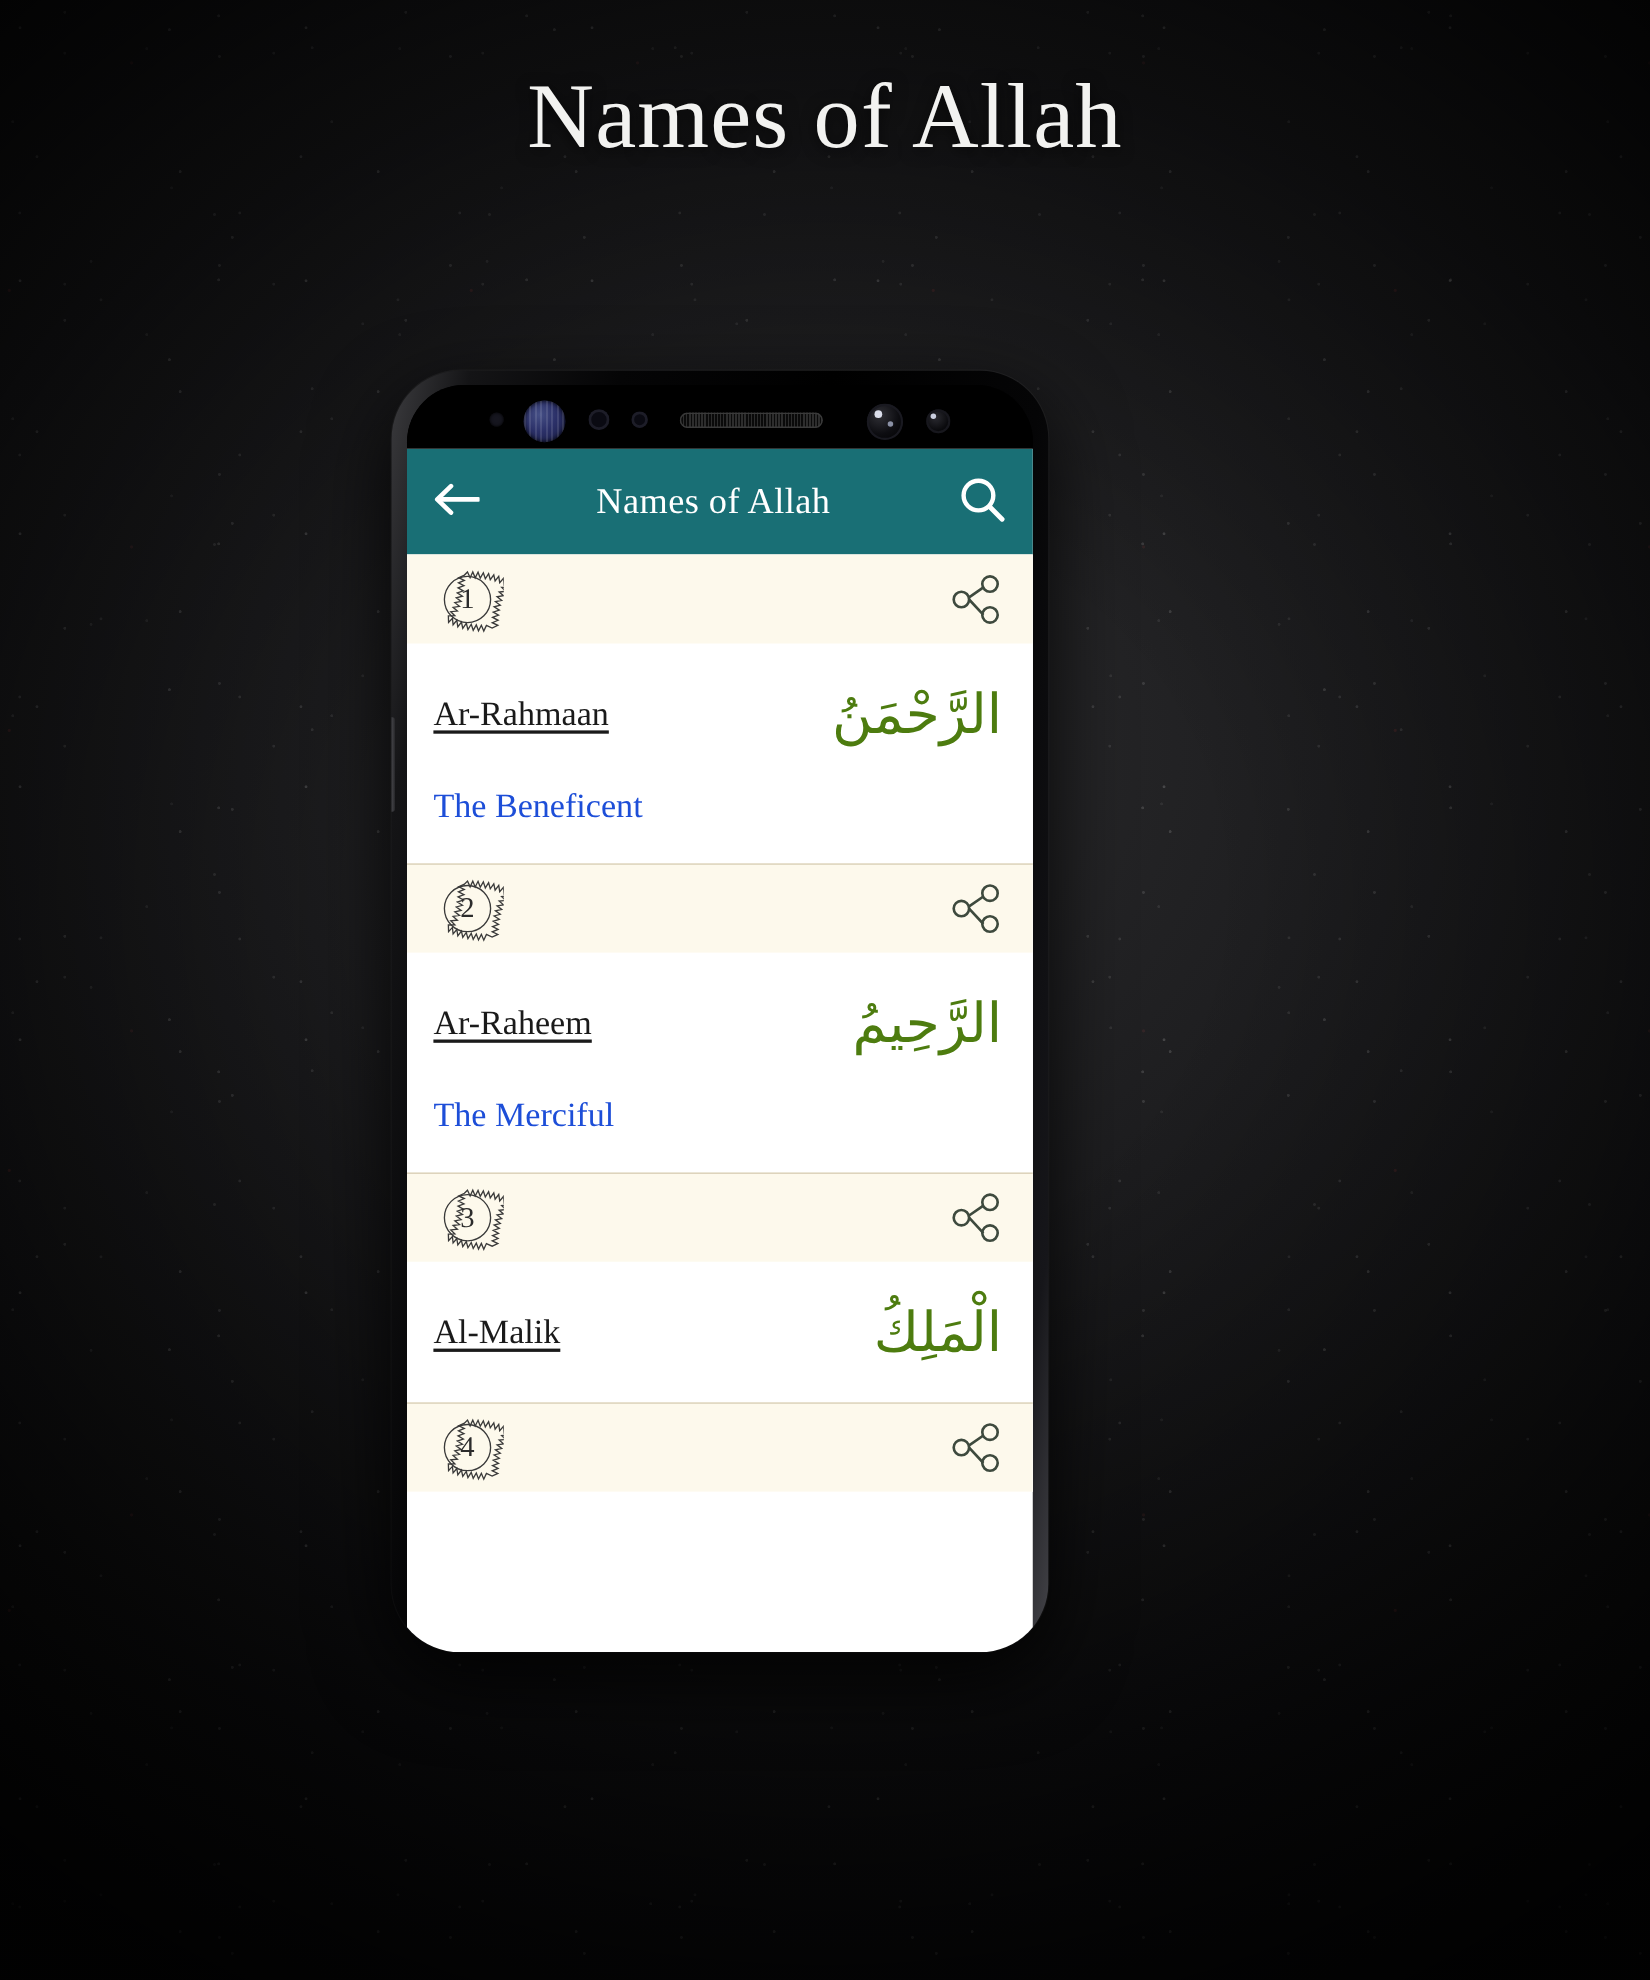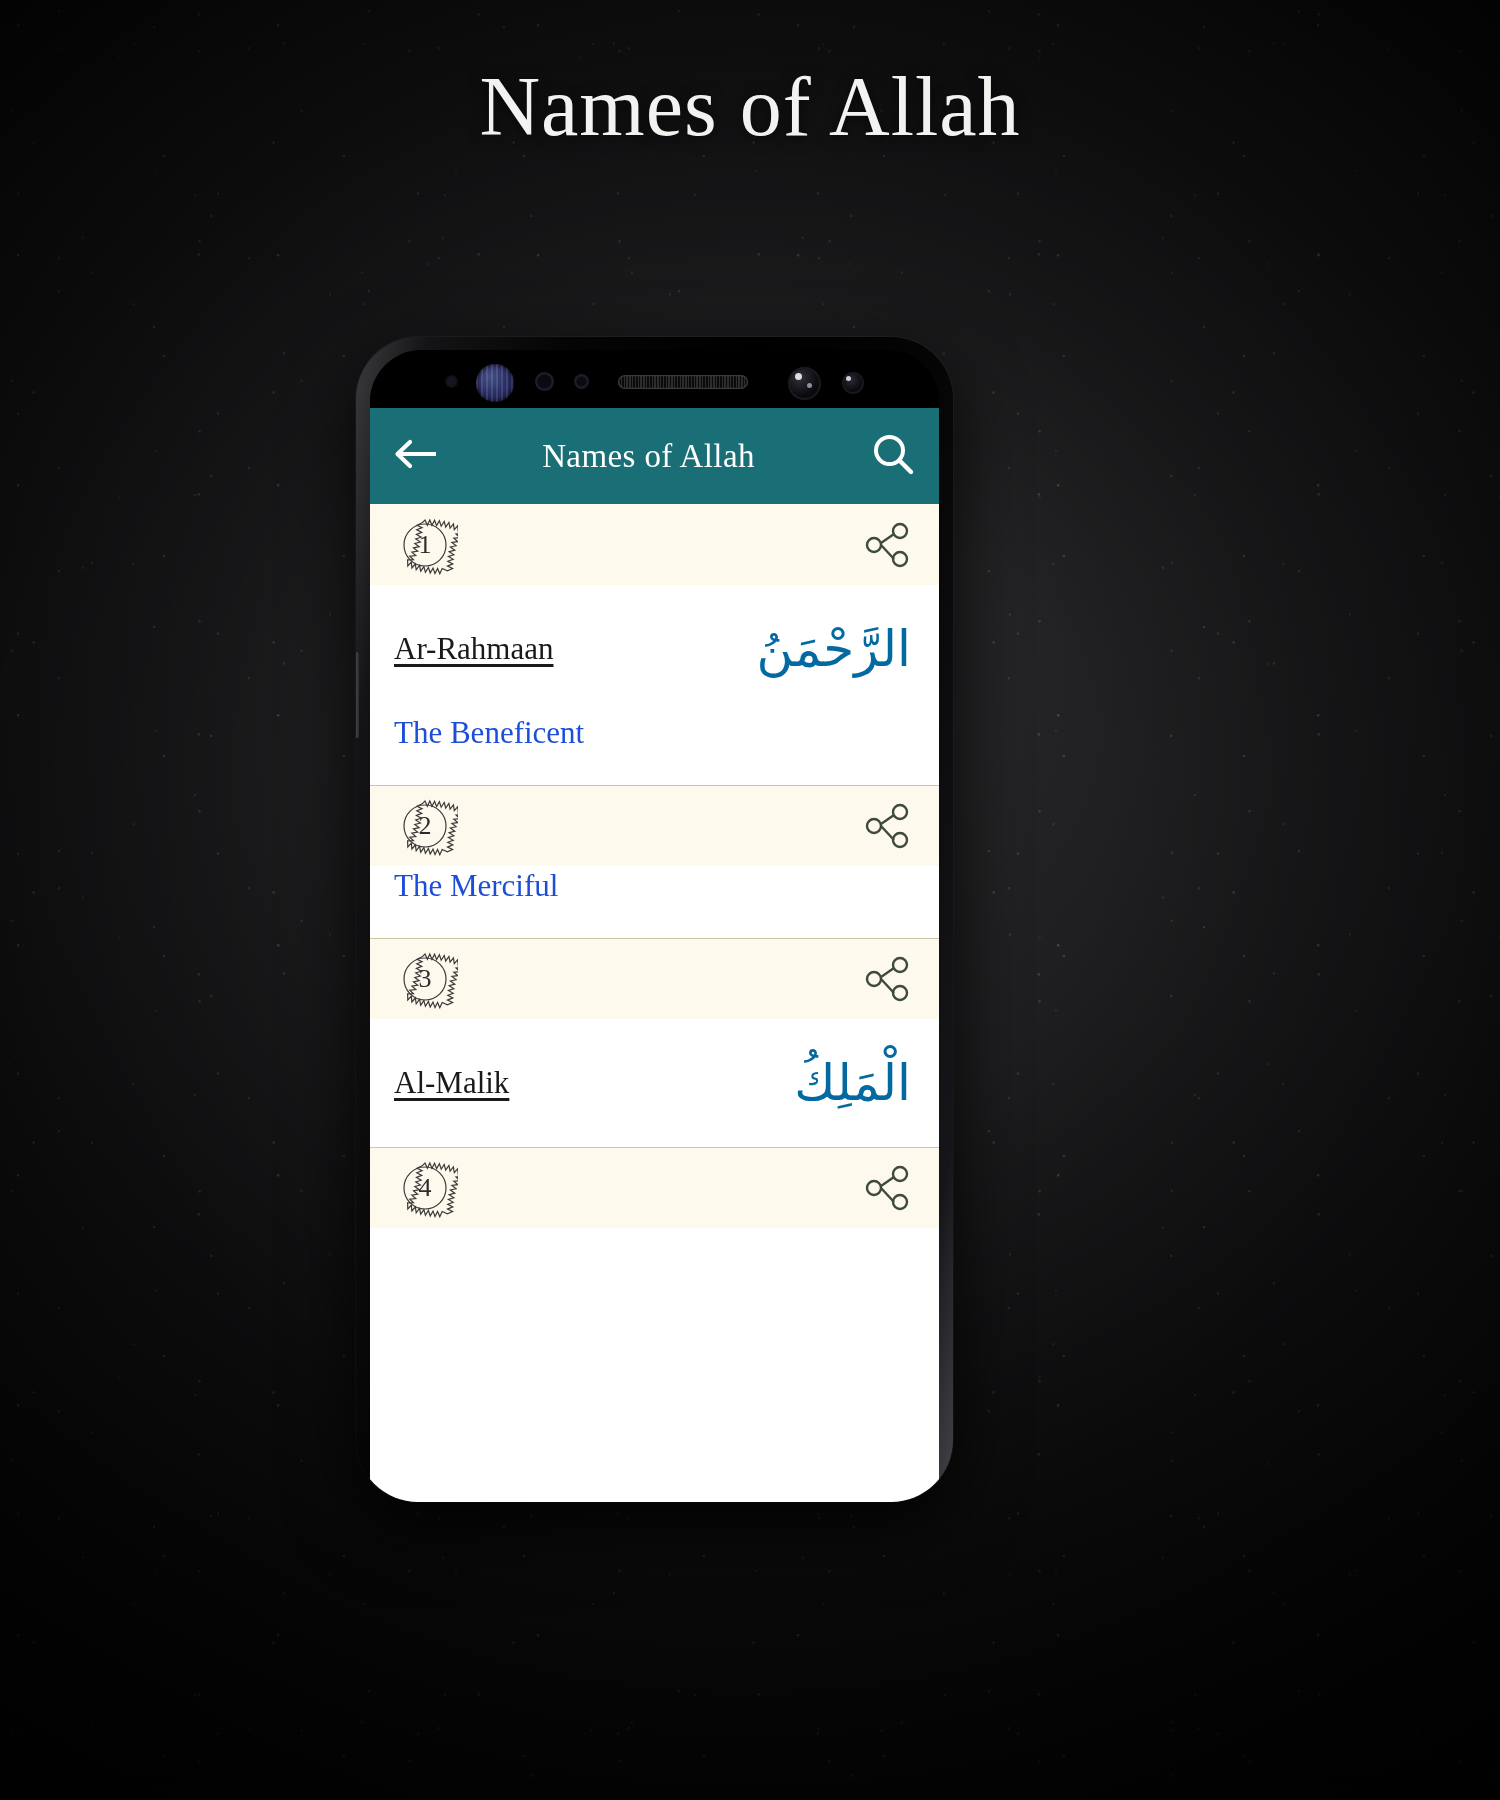--- a/index.html
+++ b/index.html
@@ -200,21 +200,21 @@
   .translit {
     font-family:"Liberation Serif", serif;
     font-size:31px; color:#1a1a1a;
     text-decoration:underline;
     text-underline-offset:5px;
     white-space:nowrap;
   }
   .arabic {
     font-family:"DejaVu Sans", sans-serif;
     font-size:50px;
-    color:#0369a1;
+    color:#4d7c0f;
     direction:rtl;
     white-space:nowrap;
     line-height:1.25;
     padding-right:4px;
   }
   .meaning {
     font-family:"Liberation Serif", serif;
     font-size:31px; color:#1d4ed8;
     padding-bottom:34px;
     padding-top:2px;
@@ -324,20 +324,24 @@
             <span class="share-icon">
               <svg width="50" height="48" viewBox="0 0 50 48" fill="none" stroke="#3e4a3e" stroke-width="2.4">
                 <circle cx="37" cy="10" r="7"></circle>
                 <circle cx="11" cy="24" r="7"></circle>
                 <circle cx="37" cy="38" r="7"></circle>
                 <path d="M18 24 L31 38 M31 13 L18 22"></path>
               </svg>
             </span>
           </div>
           <div class="card-body">
+            <div class="row-main">
+              <span class="translit">Ar-Raheem</span>
+              <span class="arabic">الرَّحِيمُ</span>
+            </div>
             <div class="meaning">The Merciful</div>
           </div>
         </div>
 
         <div class="name-card">
           <div class="card-header">
             <div class="badge">
               <svg width="66" height="66" viewBox="0 0 66 66">
                 <g stroke="#3a3a3a" stroke-width="1.2" fill="none">
                   <circle cx="33" cy="33" r="21"></circle>

